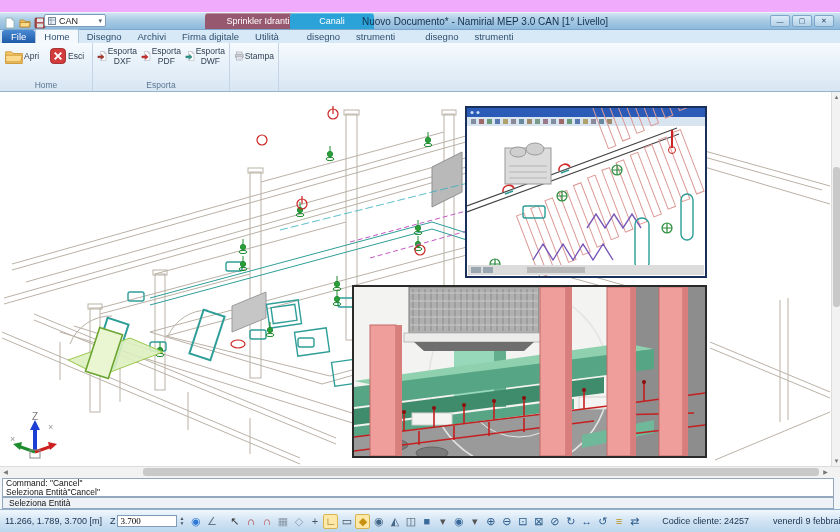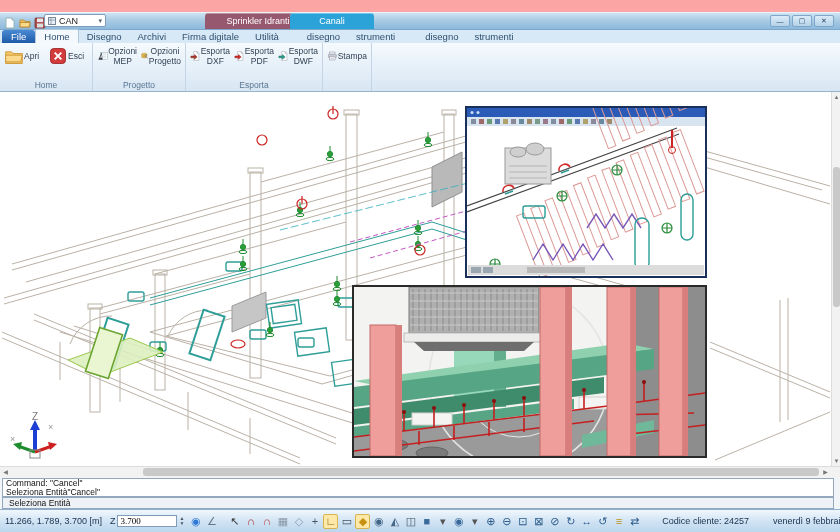--- a/index.html
+++ b/index.html
@@ -1,17 +1,17 @@
 <!DOCTYPE html>
 <html><head>
 <meta charset="utf-8">
 <style>
   html,body{margin:0;padding:0;background:#fff;}
   body{font-family:"Liberation Sans",sans-serif;-webkit-font-smoothing:antialiased;}
-  #app{position:relative;width:840px;height:532px;background:#fca5a5;overflow:hidden;}
+  #app{position:relative;width:840px;height:532px;background:#f0abfc;overflow:hidden;}
 
   
   .titlebar{position:absolute;left:0;top:12px;width:840px;height:18px;
     background:linear-gradient(180deg,#cfe4f3 0%,#a9cbe4 45%,#8db9dd 100%);
     border-top:1px solid #e9f4fb;border-bottom:1px solid #7da6c8;box-sizing:border-box;}
   .qat{position:absolute;left:4px;top:2px;display:flex;gap:3px;align-items:center;}
   .qat-icon{width:12px;height:12px;display:inline-block;}
   .combo{position:absolute;left:44px;top:1px;width:62px;height:13px;background:#fff;
     border:1px solid #7f9db9;border-radius:2px;display:flex;align-items:center;gap:3px;
     font-size:9px;color:#222;padding:0 3px;box-sizing:border-box;}
@@ -123,20 +123,21 @@
     <div class="combo">
       <svg width="8" height="8" viewBox="0 0 8 8">
           <rect x="0.5" y="0.5" width="7" height="7" fill="#e8eef4" stroke="#789"></rect>
           <path d="M0.5 3h7M3 0.5v7" stroke="#789" stroke-width="0.7"></path>
         </svg>
       <span>CAN</span>
       <span class="caret">▾</span>
     </div>
     <div class="ctx-hdr ctx-sprinkler" style="background: rgb(150, 88, 110); padding-left: 12px;">Sprinkler Idranti</div>
     <div class="ctx-hdr ctx-canali" style="background: rgb(43, 163, 216);">Canali</div>
+    <div class="win-title">Nuovo Documento* - Namirial MEP 3.0 CAN [1° Livello]</div>
     <div class="win-controls">
       <span class="win-btn">—</span>
         <span class="win-btn">▢</span>
         <span class="win-btn">✕</span>
     </div>
   </div>
 
   <div class="tabrow">
     <span class="tab tab-file">File</span>
     <span class="tab tab-active">Home</span>
@@ -164,42 +165,20 @@
           <svg viewBox="0 0 24 24">
               <rect x="3" y="3" width="18" height="18" rx="4" fill="#d23c3c" stroke="#9c1f1f"></rect>
               <path d="M8 8L16 16M16 8L8 16" stroke="#fff" stroke-width="2.4"></path>
             </svg>
           <span>Esci</span>
         </div>
       </div>
       <div class="rlabel">Home</div>
     </div>
 
-    <div class="rgroup">
-      <div class="rbuttons">
-        <div class="rbtn">
-          <svg viewBox="0 0 24 24">
-              <rect x="8" y="4" width="14" height="16" fill="#fff" stroke="#8aa"></rect>
-              <path d="M10 7h10M10 10h10M10 13h10M10 16h10" stroke="#b8c8d8"></path>
-              <path d="M3 20L10 4l2 16z" fill="#3a3f46"></path>
-              <path d="M6.5 16L10 8.5 10.8 16z" fill="#cfd6de"></path>
-            </svg>
-          <span>Opzioni MEP</span>
-        </div>
-        <div class="rbtn">
-          <svg viewBox="0 0 24 24">
-              <ellipse cx="10" cy="6" rx="8" ry="3" fill="#e8c86a" stroke="#a8862e"></ellipse>
-              <path d="M2 6v9c0 1.7 3.6 3 8 3s8-1.3 8-3V6" fill="#d9b44e" stroke="#a8862e"></path>
-              <path d="M14 13l7 7m-3-9a3 3 0 1 0-3 3" stroke="#777" stroke-width="2" fill="none"></path>
-            </svg>
-          <span>Opzioni Progetto</span>
-        </div>
-      </div>
-      <div class="rlabel">Progetto</div>
-    </div>
 
     <div class="rgroup">
       <div class="rbuttons">
         <div class="rbtn">
           <svg viewBox="0 0 24 24">
               <path d="M8 2h8l4 4v16H8z" fill="#fff" stroke="#99a"></path>
               <path d="M16 2v4h4" fill="#dde" stroke="#99a"></path>
               <path d="M2 12h8V8.5l6 5.5-6 5.5V16H2z" fill="#a8382a" stroke="#7a2218"></path>
             </svg>
           <span>Esporta DXF</span>

